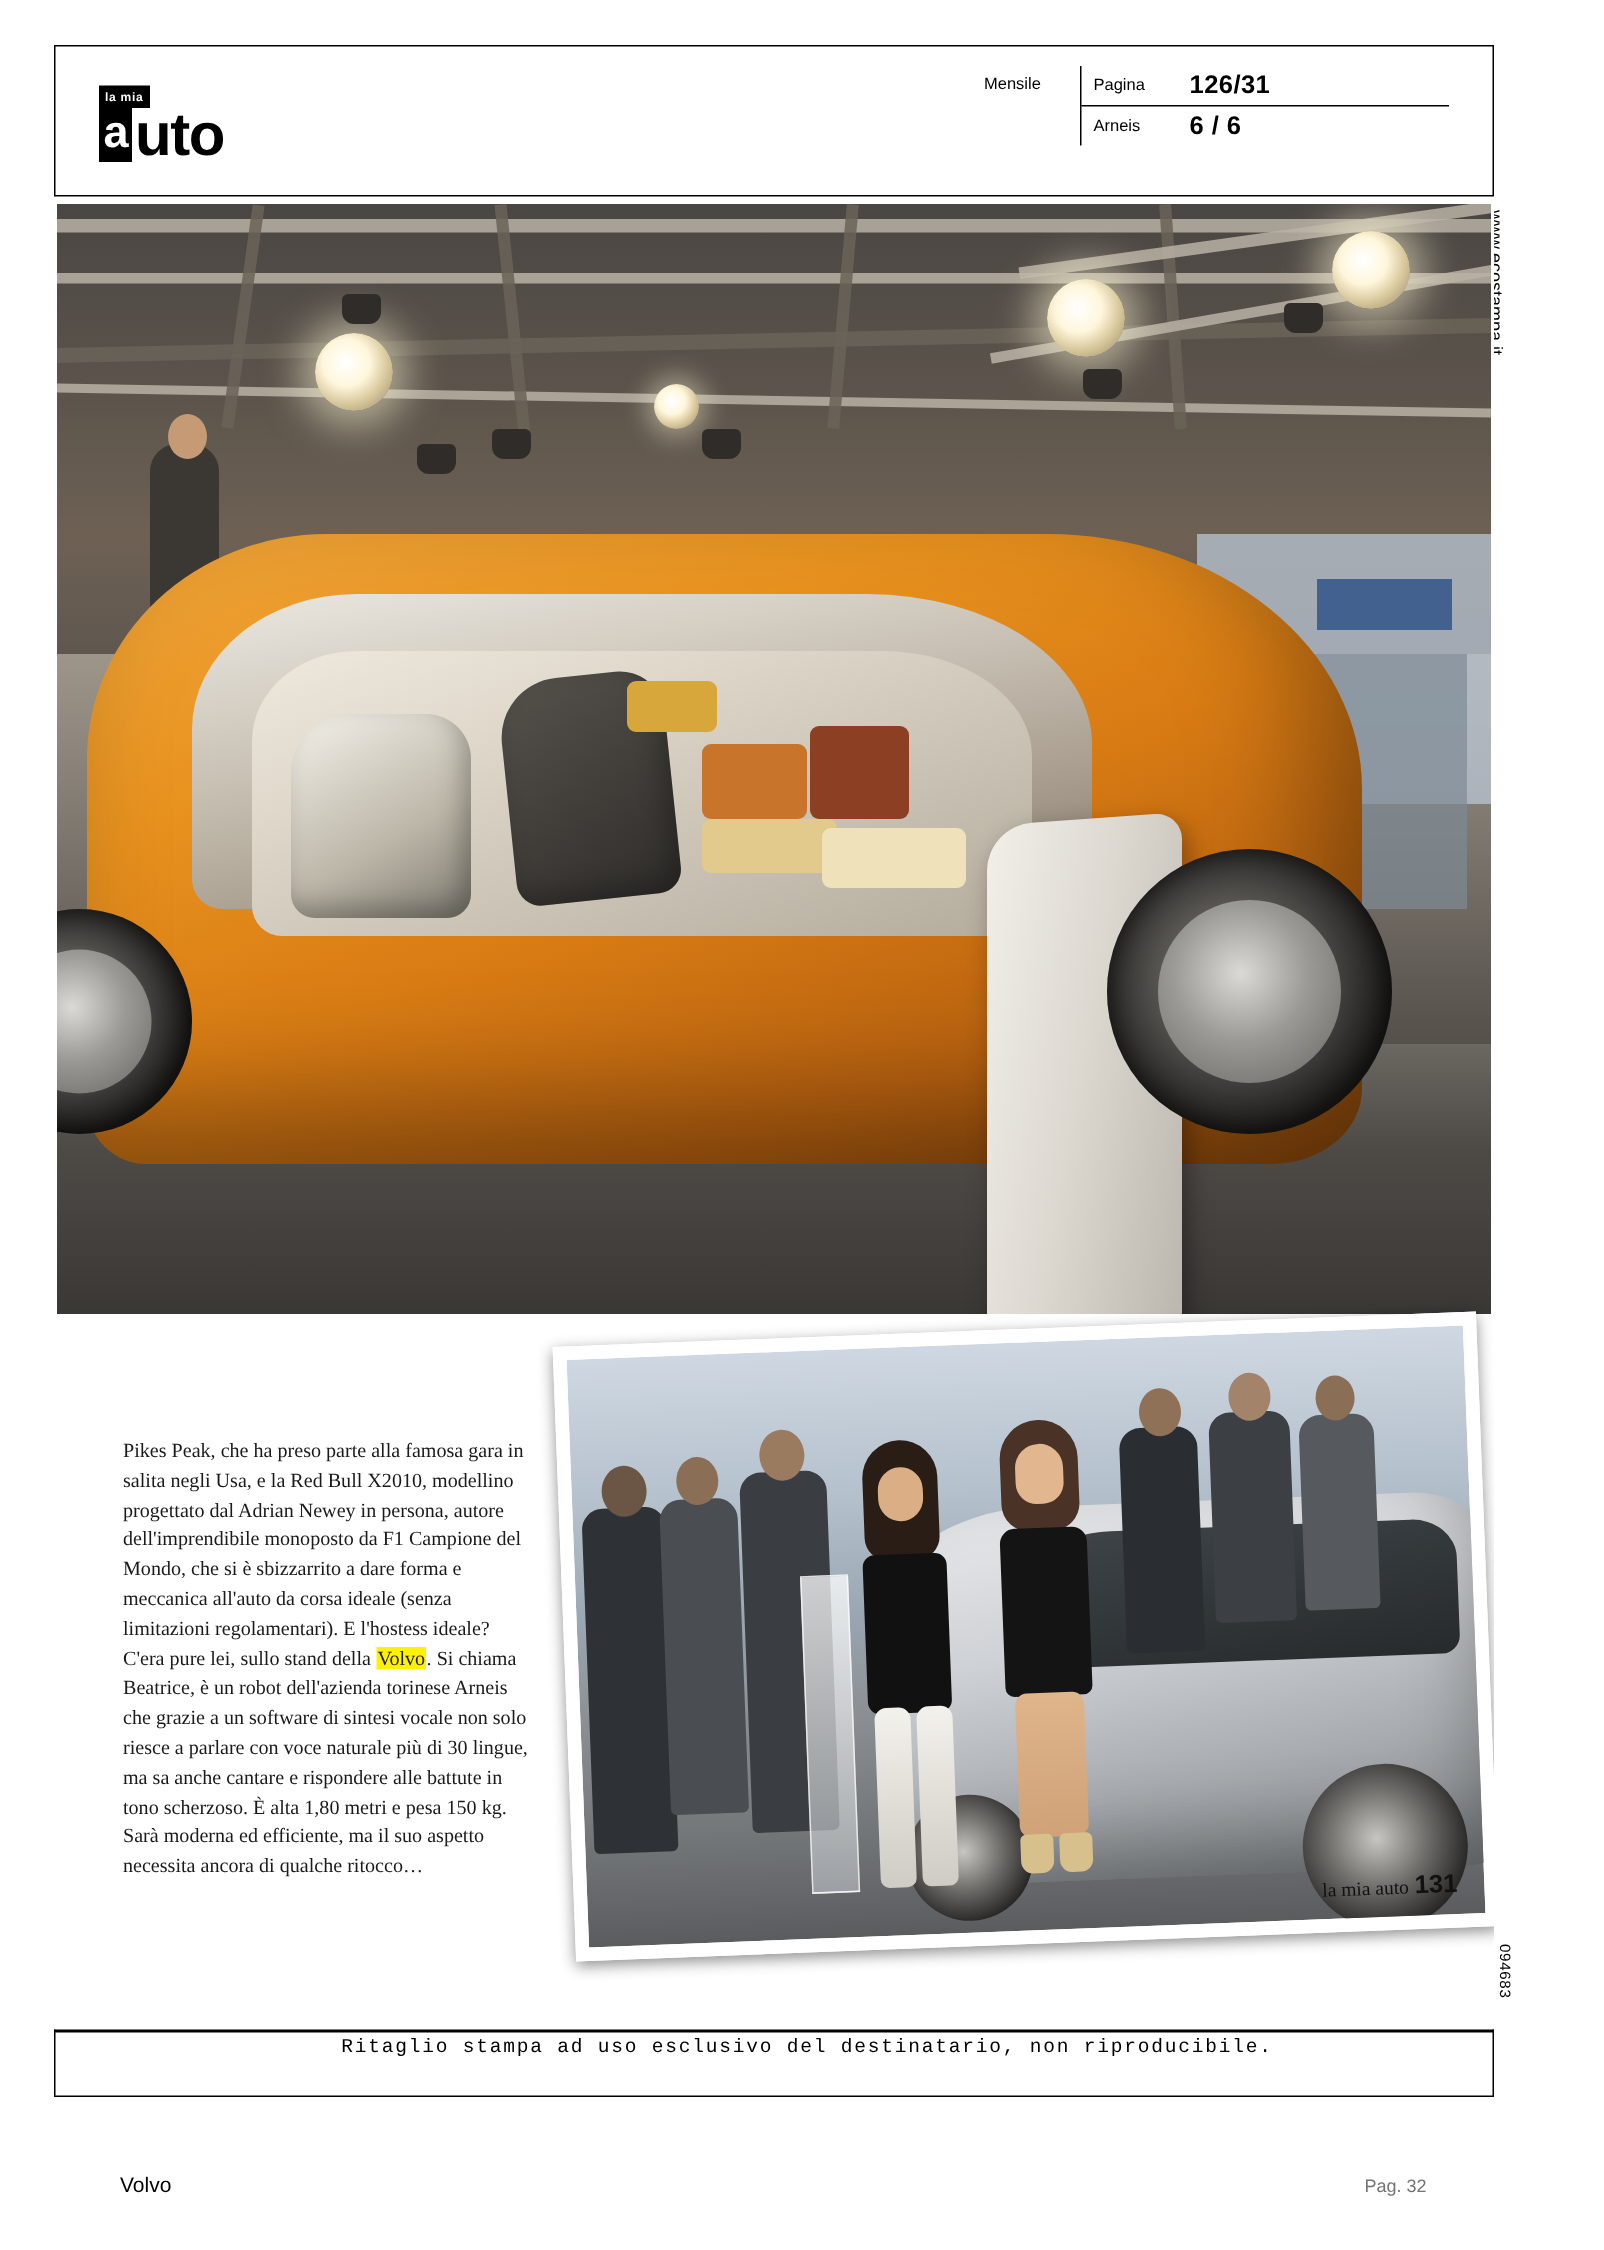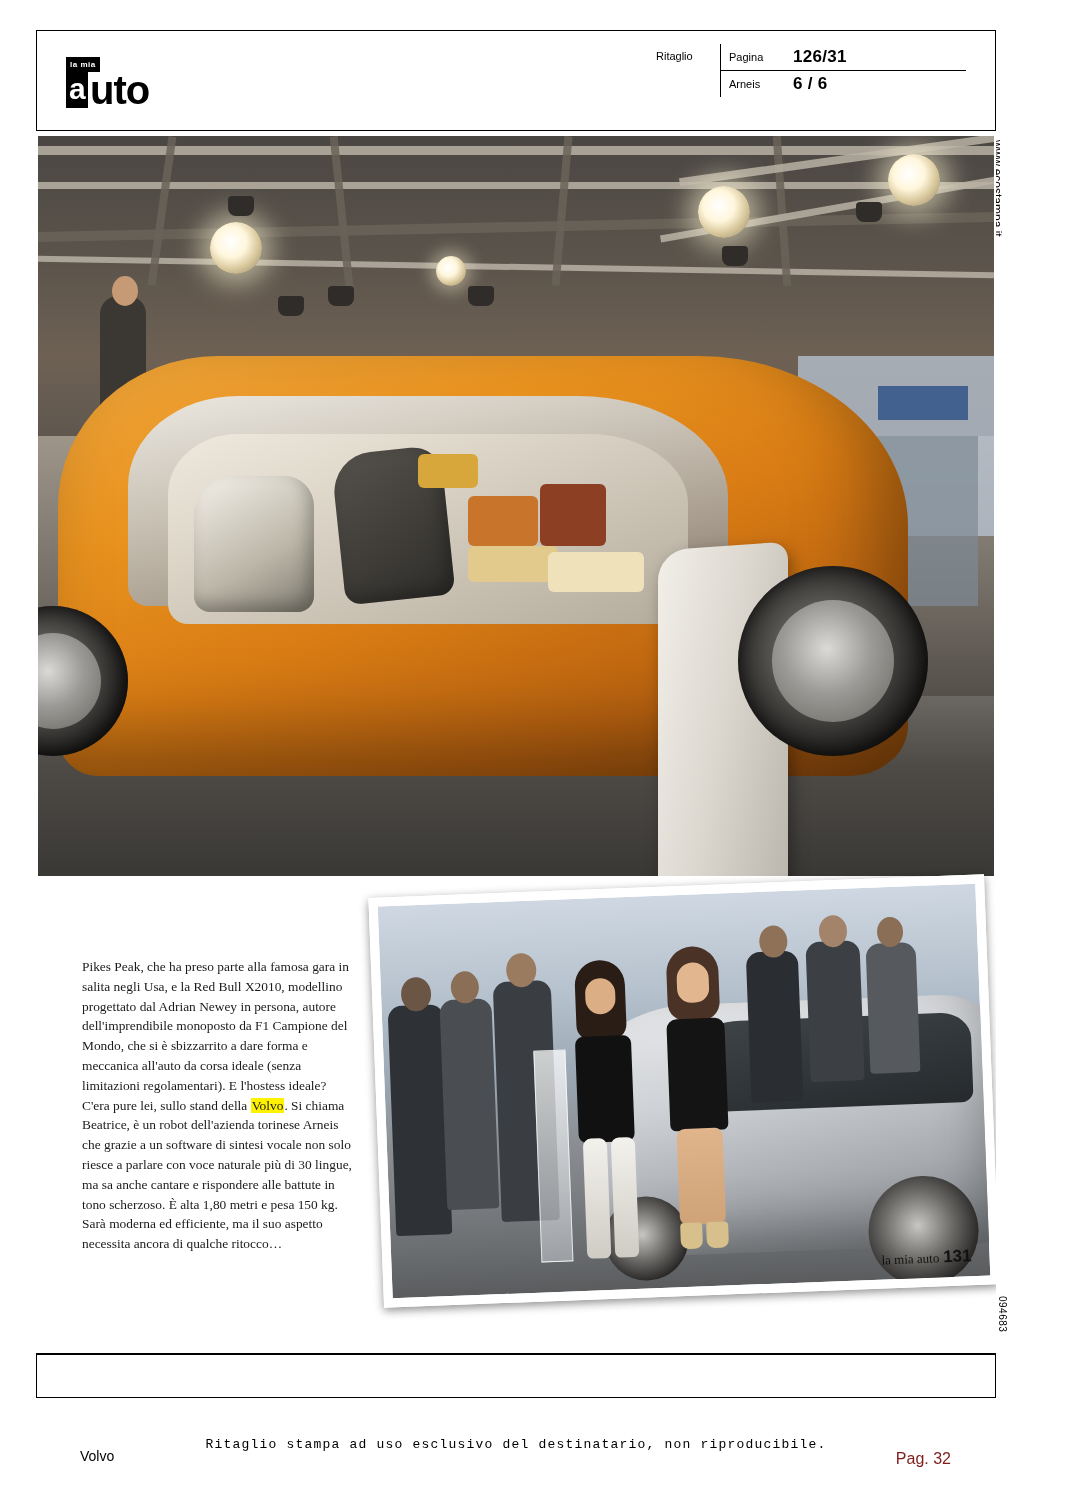--- a/index.html
+++ b/index.html
@@ -491,66 +491,67 @@
     position: absolute;
     left: 36px;
     top: 1353px;
     width: 960px;
     height: 1.5px;
     background: #000;
   }
   .footer-note {
     position: absolute;
     left: 36px;
-    top: 1437px;
+    top: 1357px;
     width: 960px;
     text-align: center;
     font-family: "Liberation Mono", monospace;
     font-size: 13px;
     letter-spacing: 1.2px;
     color: #000;
+    padding-left: 22px;
   }
 
   
   .bottom-left {
     position: absolute;
     left: 80px;
     top: 1448px;
     font-family: "Liberation Sans", sans-serif;
     font-size: 14px;
     color: #000;
   }
   .bottom-right {
     position: absolute;
     right: 118px;
     top: 1450px;
     font-family: "Liberation Sans", sans-serif;
-    font-size: 16px;
-    color: #7f1d1d;
+    font-size: 12px;
+    color: #737373;
   }
 </style>
 </head>
 <body>
 
 <div class="page">
 
   <div class="clip-frame"></div>
 
   <div class="header">
 
     <div class="masthead">
       <div class="lamia">la mia</div>
       <div class="word">
         <div class="block"></div>
         <div class="blockletter">a</div>
         <div class="rest">uto</div>
       </div>
     </div>
 
-    <div class="periodicity">Ritaglio</div>
+    <div class="periodicity">Mensile</div>
 
     <div class="meta-table">
       <div class="meta-row">
         <div class="meta-label">Pagina</div>
         <div class="meta-value">126/31</div>
       </div>
       <div class="meta-row">
         <div class="meta-label">Arneis</div>
         <div class="meta-value">6 / 6</div>
       </div>

